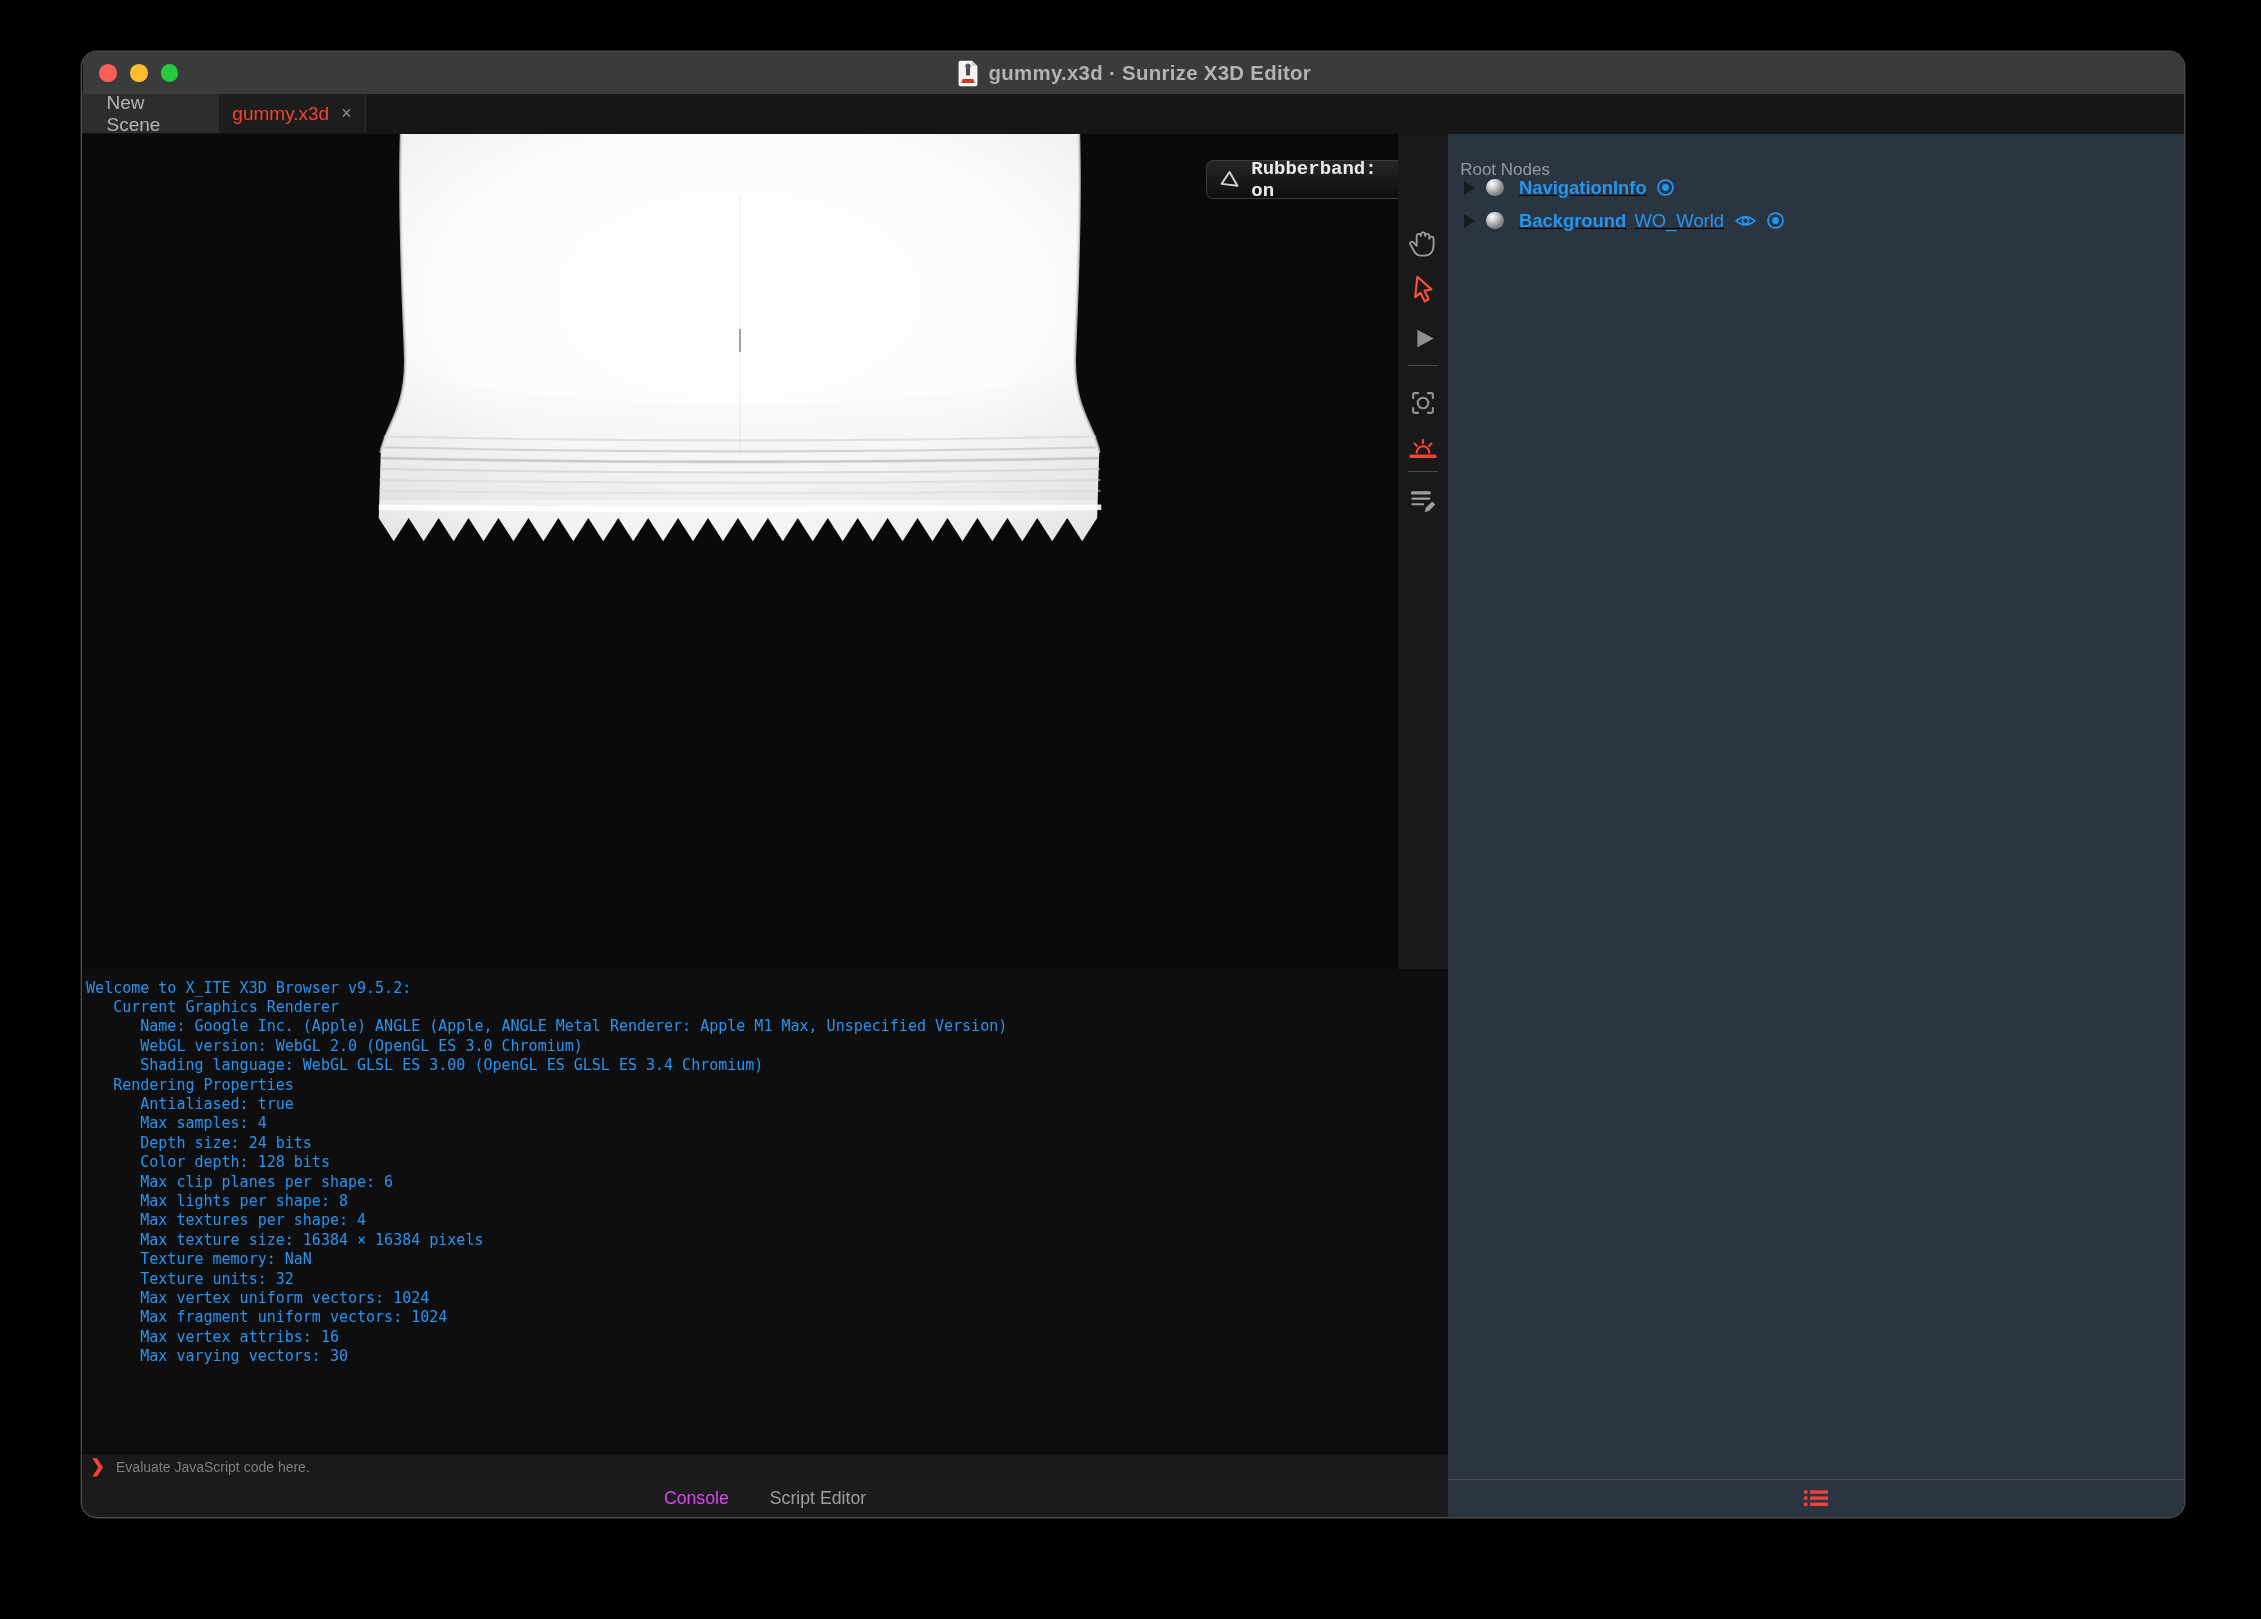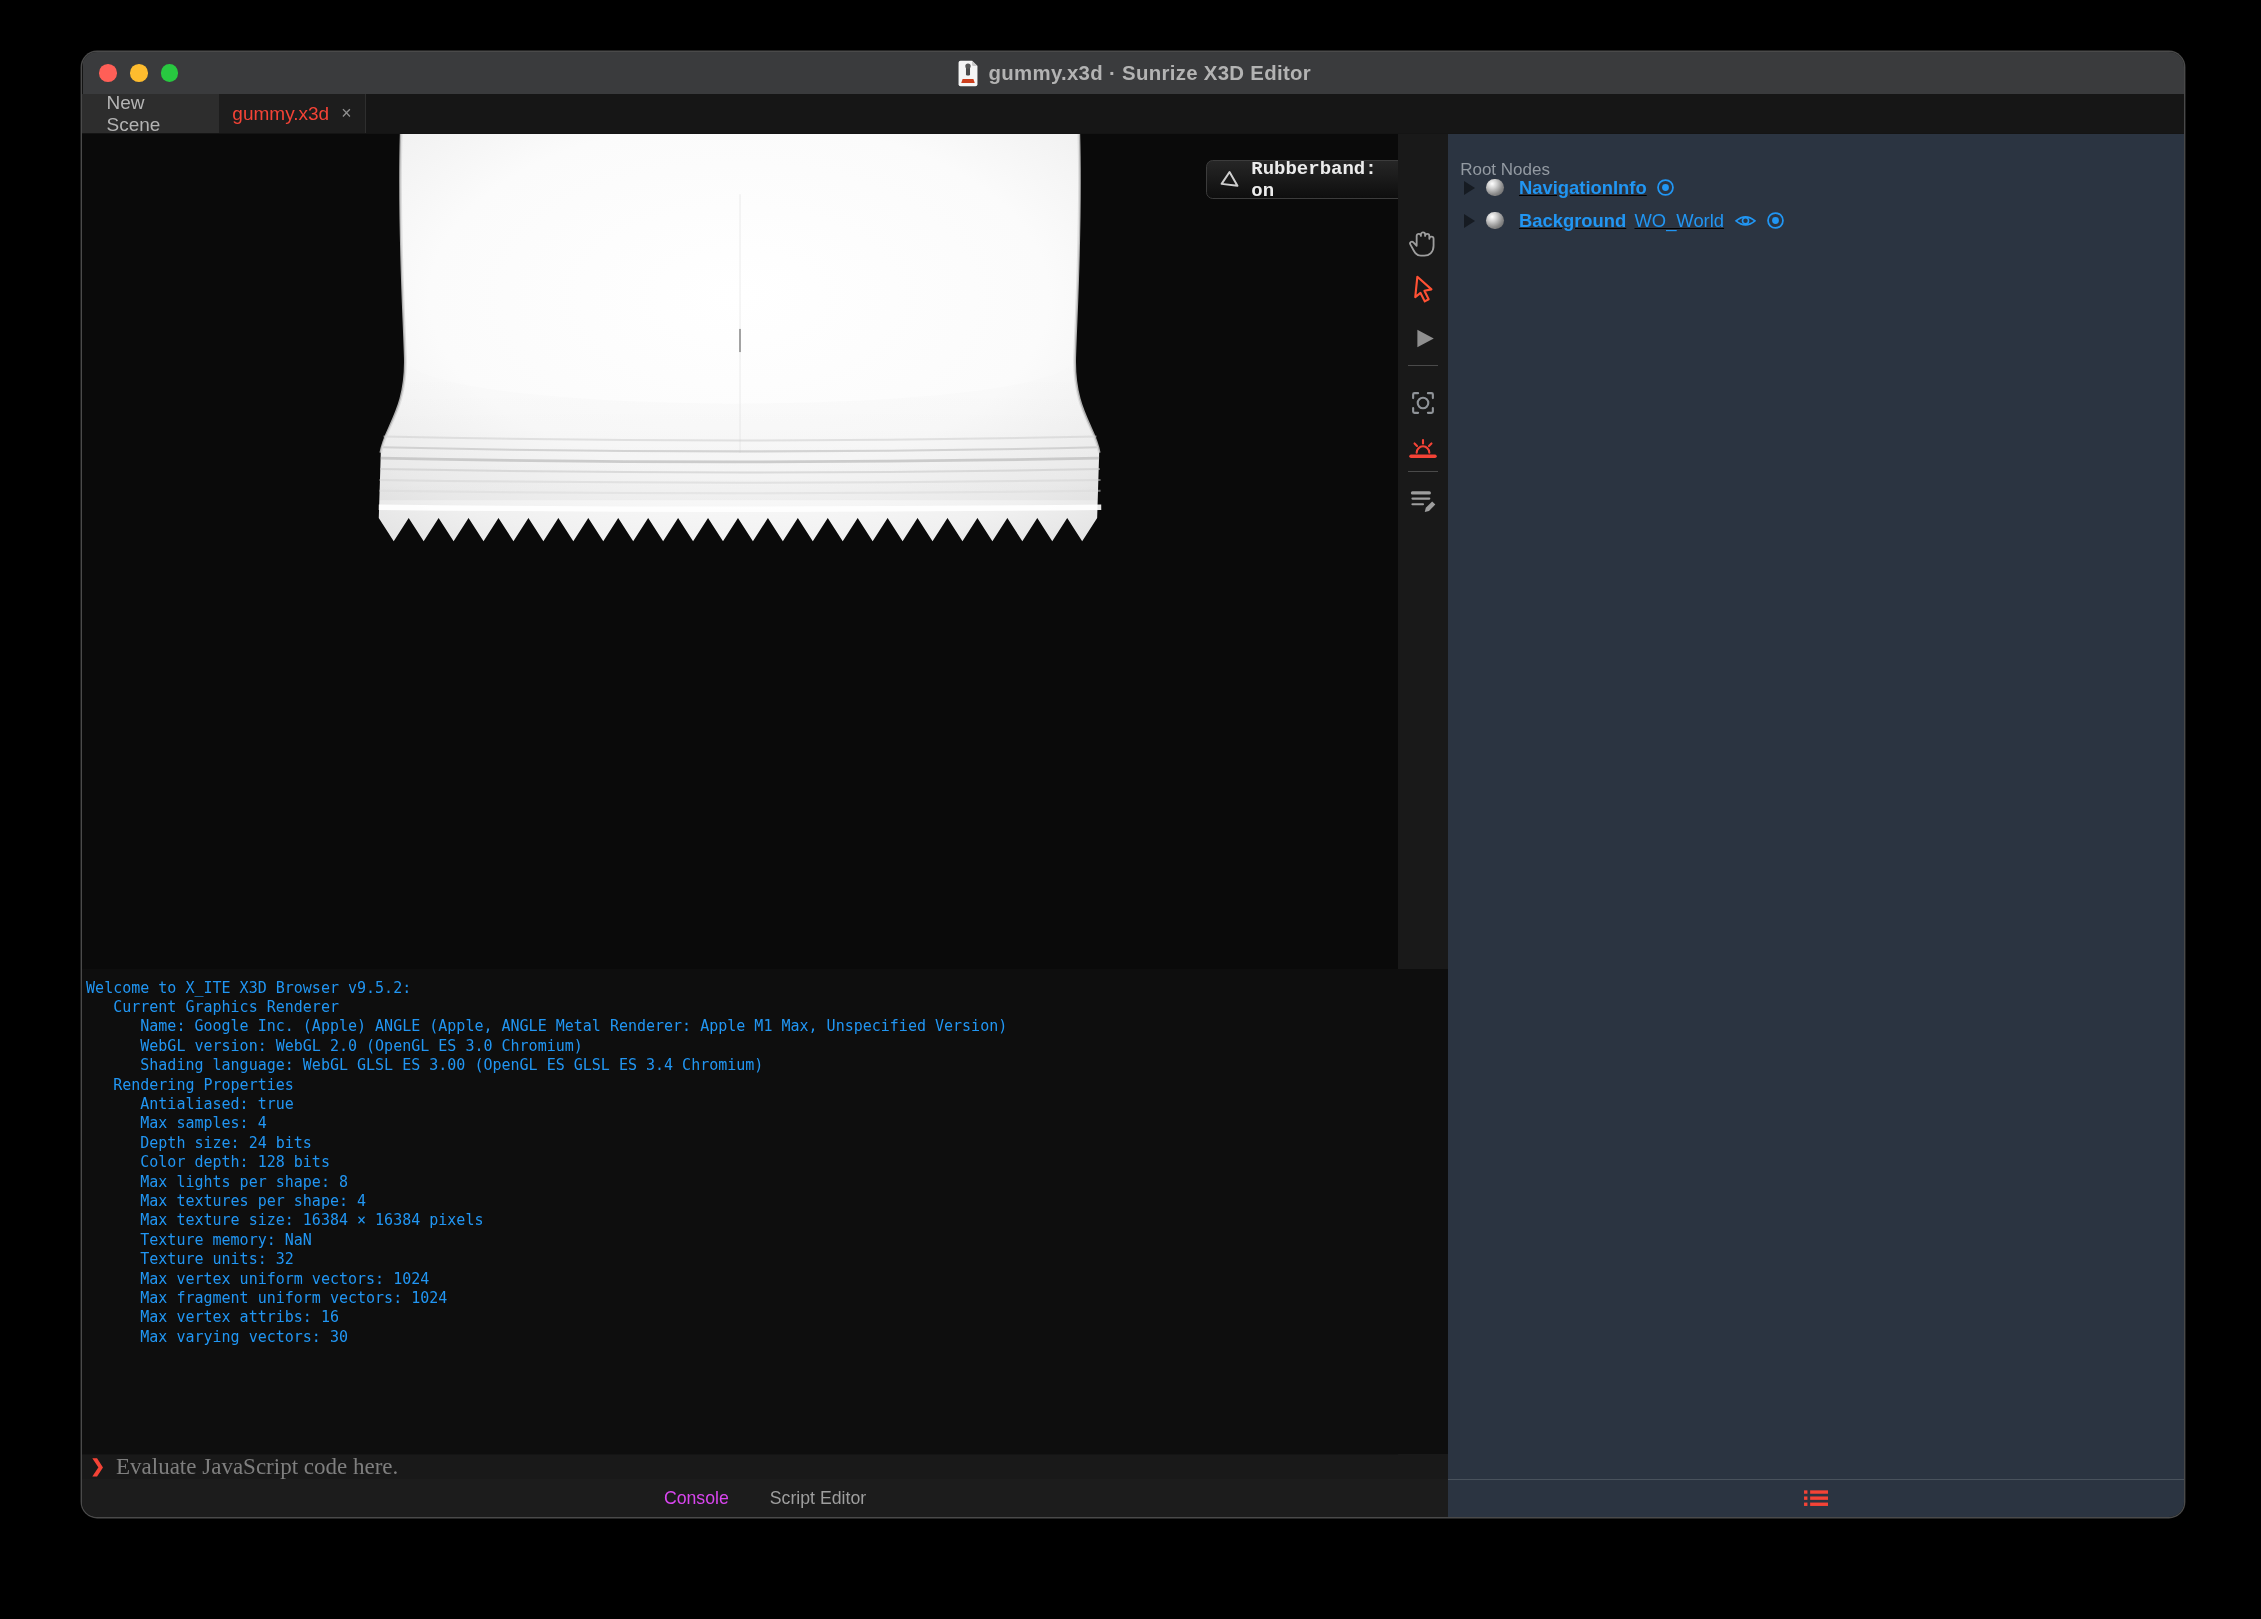--- a/index.html
+++ b/index.html
@@ -46,21 +46,21 @@
   
   .console { position:absolute; left:0; top:917px; width:1366px; height:485px; background:#0e0e0e;
              padding:9.5px 0 0 4.1px; }
   .console-line { font-family:"DejaVu Sans Mono", monospace; font-size:15px; line-height:19.4px;
                   color:#2196f3; white-space:pre; }
 
   .prompt-row { position:absolute; left:0; top:1403px; width:1366px; height:24.5px; background:#191919;
                 display:flex; align-items:center; gap:11px; padding-left:8.2px;
                 border-bottom:1.4px solid #454545; }
   .prompt-sym { color:#f44336; font-size:17.7px; font-weight:bold; }
-  .prompt-placeholder { color:#7f7f7f; font-size:23px;font-family:Liberation Serif, serif; }
+  .prompt-placeholder { color:#7f7f7f; font-size:14px; }
 
   
   .bottombar-left { position:absolute; left:0; top:1427px; width:1366px; height:38px; background:#1c1c1c;
                     display:flex; align-items:center; justify-content:center; gap:41px; }
   .btab { font-size:17.7px; color:#9e9e9e; }
   .btab.active { color:#d946ef; }
 
   
   .panel { position:absolute; left:1366px; top:82px; width:736px; height:1345px; background:#2b3441; }
   .panel-header { position:absolute; left:12.2px; top:26px; font-size:17px; color:#939aa2; }
@@ -238,20 +238,21 @@
         <div class="console-line">Welcome to X_ITE X3D Browser v9.5.2:</div>
         <div class="console-line">   Current Graphics Renderer</div>
         <div class="console-line">      Name: Google Inc. (Apple) ANGLE (Apple, ANGLE Metal Renderer: Apple M1 Max, Unspecified Version)</div>
         <div class="console-line">      WebGL version: WebGL 2.0 (OpenGL ES 3.0 Chromium)</div>
         <div class="console-line">      Shading language: WebGL GLSL ES 3.00 (OpenGL ES GLSL ES 3.4 Chromium)</div>
         <div class="console-line">   Rendering Properties</div>
         <div class="console-line">      Antialiased: true</div>
         <div class="console-line">      Max samples: 4</div>
         <div class="console-line">      Depth size: 24 bits</div>
         <div class="console-line">      Color depth: 128 bits</div>
+        <div class="console-line">      Max clip planes per shape: 6</div>
         <div class="console-line">      Max lights per shape: 8</div>
         <div class="console-line">      Max textures per shape: 4</div>
         <div class="console-line">      Max texture size: 16384 × 16384 pixels</div>
         <div class="console-line">      Texture memory: NaN</div>
         <div class="console-line">      Texture units: 32</div>
         <div class="console-line">      Max vertex uniform vectors: 1024</div>
         <div class="console-line">      Max fragment uniform vectors: 1024</div>
         <div class="console-line">      Max vertex attribs: 16</div>
         <div class="console-line">      Max varying vectors: 30</div>
       </div>

